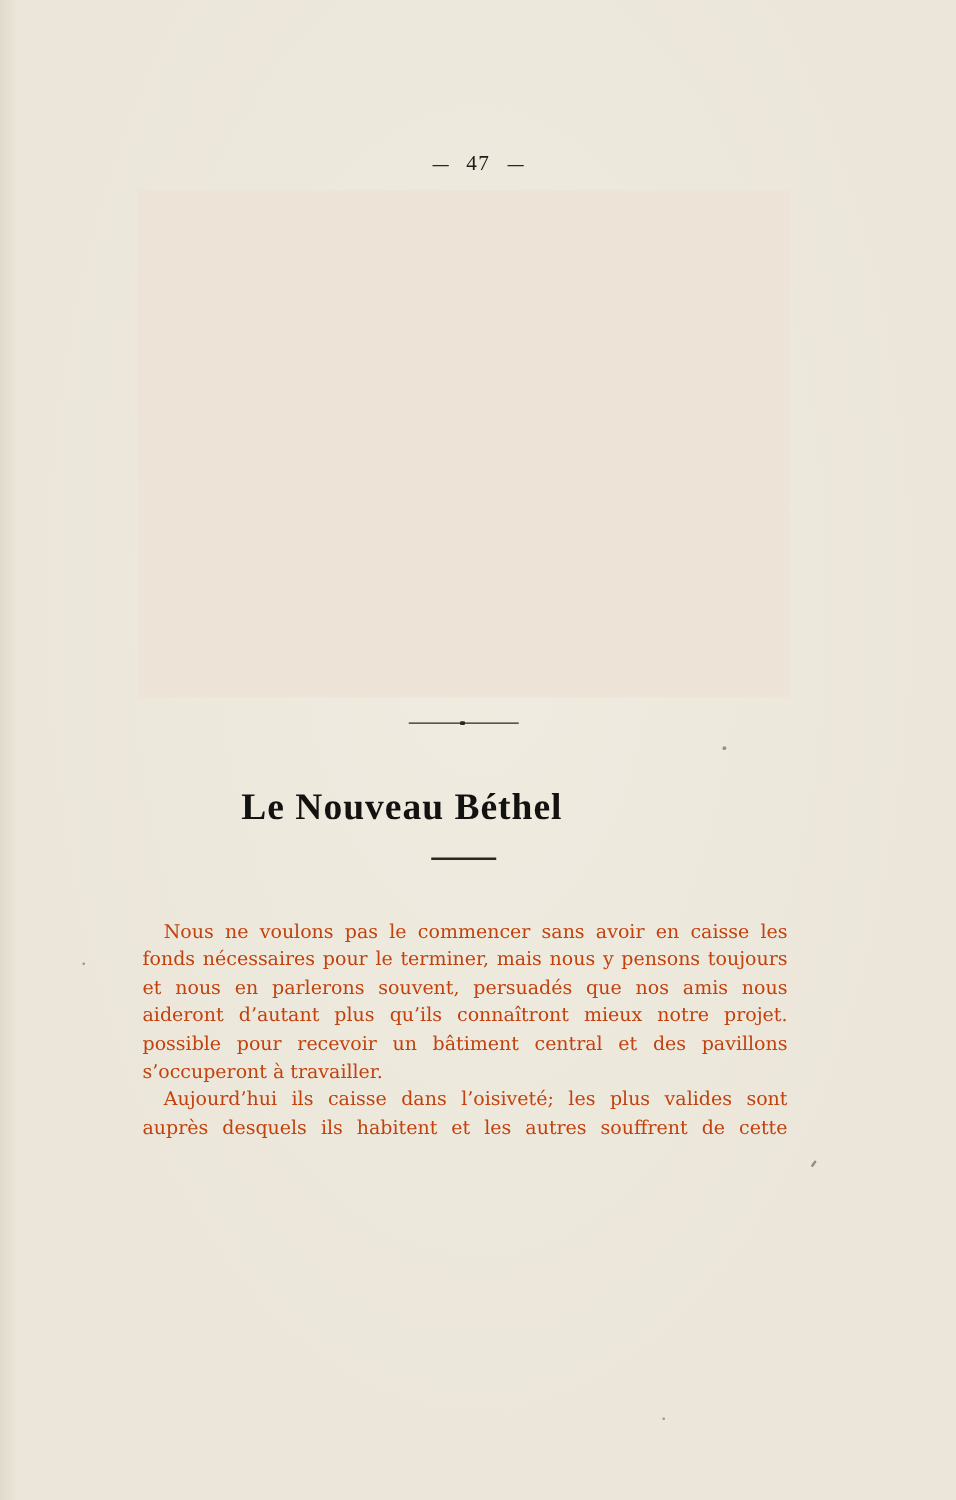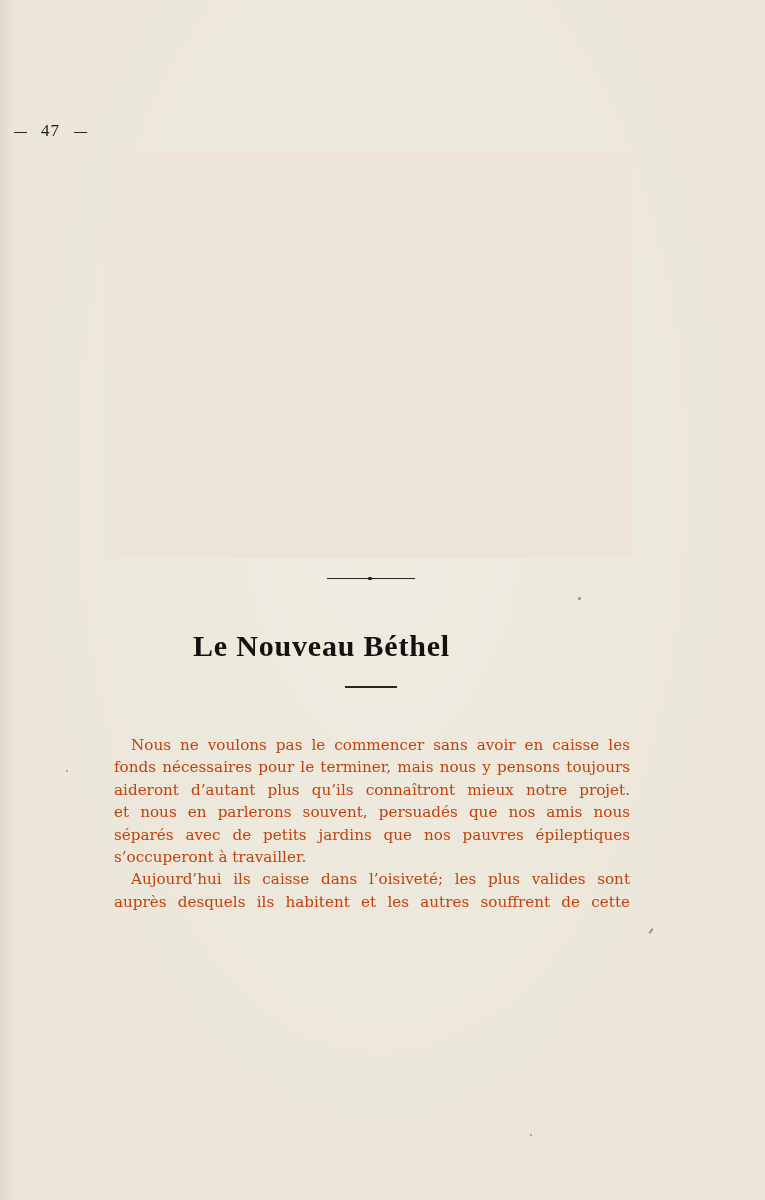--- a/index.html
+++ b/index.html
@@ -21,21 +21,21 @@
       background:
         radial-gradient(ellipse at 50% 40%, rgba(242,238,228,0.7) 0%, rgba(235,230,217,0) 70%),
         linear-gradient(90deg, rgba(215,208,190,0.55) 0px, rgba(235,230,217,0) 14px);
       pointer-events: none;
     }
     .page-number {
       position: absolute;
       top: 121px;
       left: 0;
       width: 765px;
-      text-align: left;
+      text-align: center;
       font-family: "Liberation Serif", serif;
       font-size: 17px;
       letter-spacing: 1px;
     }
     .page-number .dash {
       display: inline-block;
       width: 13px;
       height: 1px;
       background: #2a2722;
       vertical-align: middle;
@@ -144,25 +144,25 @@
   <div class="dot"></div>
 </div>
 
 <div class="title">Le Nouveau Béthel</div>
 <div class="title-rule"></div>
 
 <div class="body-text">
   <p>
     <span class="line">Nous ne voulons pas le commencer sans avoir en caisse les</span>
     <span class="line out">fonds nécessaires pour le terminer, mais nous y pensons toujours</span>
+    <span class="line out">et nous en parlerons souvent, persuadés que nos amis nous</span>
     <span class="line out">aideront d’autant plus qu’ils connaîtront mieux notre projet.</span>
-    <span class="line out">et nous en parlerons souvent, persuadés que nos amis nous</span>
   </p>
   <p>
-    <span class="line out">séparés avec de petits jardins que nos pauvres épileptiques</span>
+    <span class="line out">possible pour recevoir un bâtiment central et des pavillons</span>
     <span class="line out last">s’occuperont à travailler.</span>
   </p>
   <p>
     <span class="line">Aujourd’hui ils caisse dans l’oisiveté; les plus valides sont</span>
     <span class="line out">auprès desquels ils habitent et les autres souffrent de cette</span>
   </p>
 </div>
 
 <div class="speck" style="left:578px;top:597px;"></div>
 <div class="speck" style="left:66px;top:770px;width:2px;height:2px;"></div>

